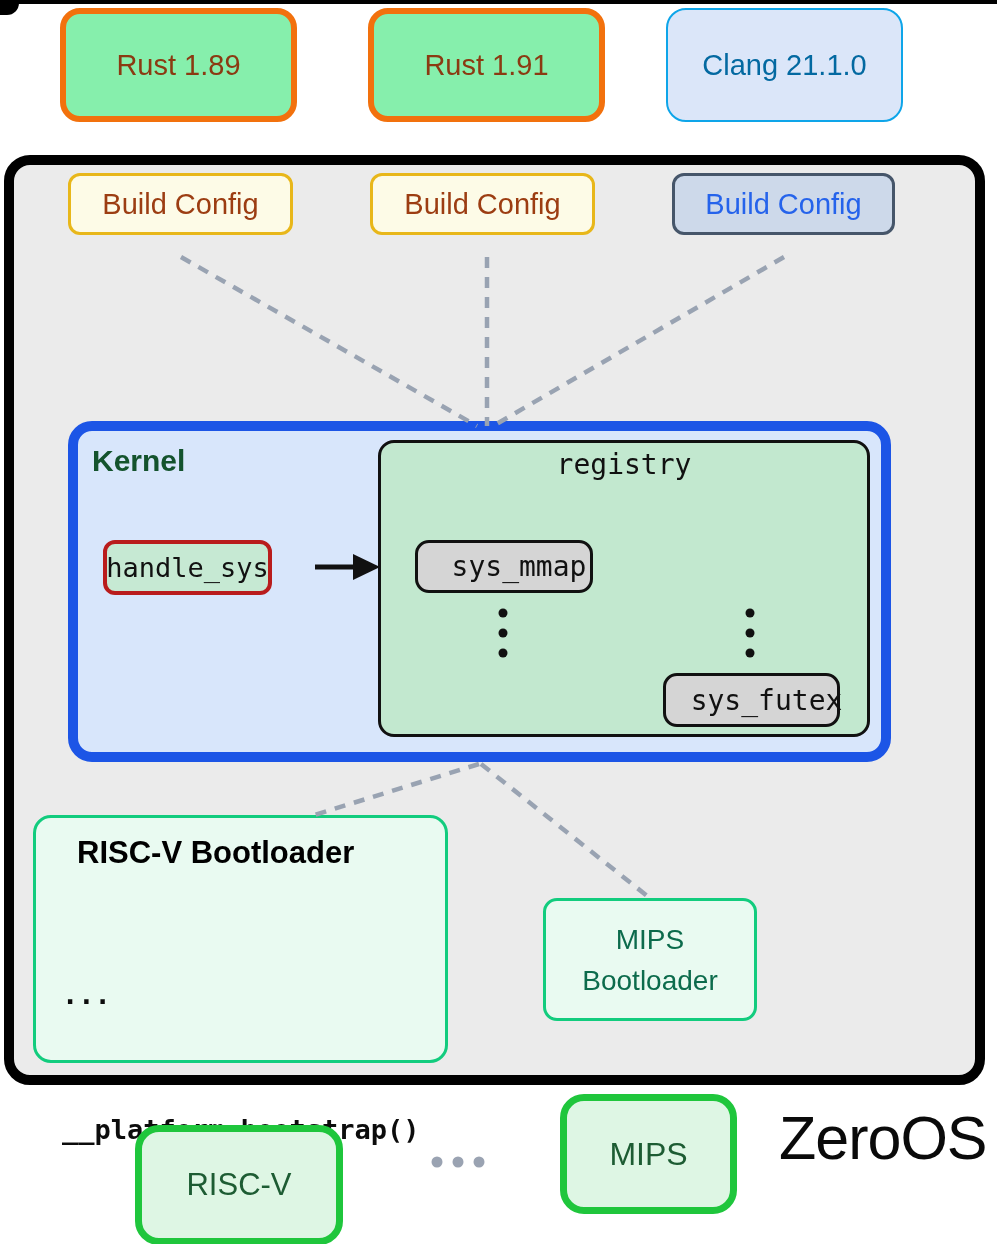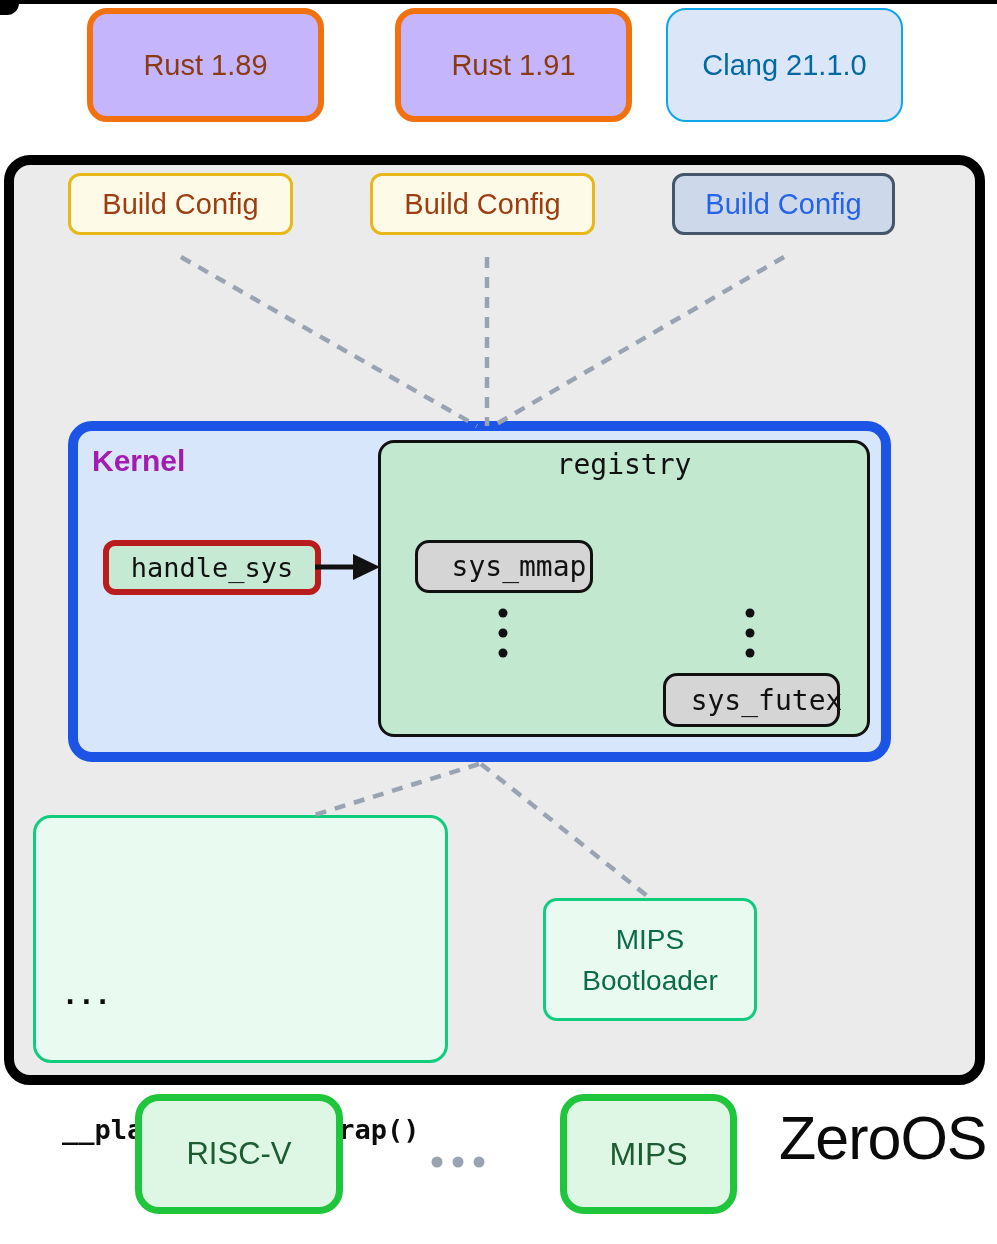--- a/index.html
+++ b/index.html
@@ -10,38 +10,38 @@
   .abs { position:absolute; box-sizing:border-box; }
   .flexc { display:flex; align-items:center; justify-content:center; text-align:center; }
   .mono { font-family:"DejaVu Sans Mono", monospace; }
 
   
   .artifact-bar { left:0; top:0; width:997px; height:4px; background:#000; }
   .artifact-corner { left:0; top:0; width:19px; height:15px; background:#000; border-bottom-right-radius:12px; }
 
   
   .tc { top:8px; width:237px; height:114px; border-radius:20px; font-size:29px; }
-  .tc-rust  { background:#c4b5fd; border:6px solid #f2710d; color:#8b3a12;margin-left:27px; }
+  .tc-rust  { background:#86efac; border:6px solid #f2710d; color:#8b3a12; }
   .tc-clang { background:#dbe6f9; border:2px solid #0ea5e9; color:#0369a1; }
 
   
   .bigbox { left:4px; top:155px; width:981px; height:930px; background:#ebebeb;
             border:10px solid #000; border-radius:26px; }
 
   
   .bc { top:173px; height:62px; border-radius:12px; font-size:29px; }
   .bc-yellow { background:#fdfbe7; border:3px solid #e8b71a; color:#9c3d12; }
   .bc-blue   { background:#cdd9ea; border:3px solid #46566a; color:#2563eb; }
 
   
   .kernel { left:68px; top:421px; width:823px; height:341px; background:#d8e6fb;
             border:10px solid #1c55e6; border-radius:24px; }
-  .kernel-title { left:92px; top:444px; font-size:30px; font-weight:bold; color:#a21caf; }
-  .handle { left:103px; top:540px; width:218px; height:55px; background:#c6e9d3;
-            border:6px solid #b91c1c; border-radius:12px; font-size:27px; color:#111; }
+  .kernel-title { left:92px; top:444px; font-size:30px; font-weight:bold; color:#14532d; }
+  .handle { left:103px; top:540px; width:169px; height:55px; background:#c6e9d3;
+            border:4px solid #b91c1c; border-radius:12px; font-size:27px; color:#111; }
 
   
   .registry { left:378px; top:440px; width:492px; height:297px; background:#c2e8cf;
               border:3px solid #111; border-radius:16px; }
   .registry-title { left:378px; top:446px; width:492px; font-size:28px; line-height:38px;
                     color:#111; text-align:center; }
   .sysbox { background:#d5d5d5; border:3px solid #111; border-radius:14px;
             font-size:28px; color:#111;padding-left:30px; }
   .sys-mmap   { left:415px; top:540px; width:178px; height:53px; }
   .sys-clone  { left:663px; top:540px; width:177px; height:53px; }
@@ -53,21 +53,21 @@
               border:3px solid #12cc7e; border-radius:18px; }
   .bl-title { left:77px; top:835px; font-size:31px; font-weight:800; color:#000; }
   .bl-code  { left:62px; top:882px; font-size:27px; font-weight:bold; line-height:45px; color:#0c0c0c; white-space:pre; }
   .bl-mips  { left:543px; top:898px; width:214px; height:123px; background:#e9faf1;
               border:3px solid #12cc7e; border-radius:14px; flex-direction:column;
               font-size:28px; line-height:41px; color:#0c6b4c; }
 
   
   .plat { top:1094px; height:120px; background:#def6e4; border:7px solid #1fc63c;
           border-radius:24px; color:#1d5c33; }
-  .plat-riscv { left:135px; width:208px; font-size:31px; }
+  .plat-riscv { left:135px; width:208px; font-size:31px;margin-top:31px; }
   .plat-mips  { left:560px; width:177px; font-size:32px; }
   .os-name { left:779px; top:1103px; font-size:61px; font-weight:400; color:#0a0a0a;
              letter-spacing:-1px; white-space:nowrap; }
 
   .overlay { left:0; top:0; width:997px; height:1244px; pointer-events:none; }
 </style>
 </head>
 <body>
 
 <div class="canvas">
@@ -90,20 +90,21 @@
   <div class="abs flexc mono handle">handle_sys</div>
 
   <div class="abs registry"></div>
   <div class="abs mono registry-title">
     <div>registry</div>
   </div>
   <div class="abs flexc mono sysbox sys-mmap">sys_mmap</div>
   <div class="abs flexc mono sysbox sys-futex">sys_futex</div>
 
   <div class="abs bl-riscv"></div>
+  <div class="abs bl-title">RISC-V Bootloader</div>
   <div class="abs mono bl-code">
     <div>...</div>
     <div>__platform_bootstrap()</div>
     <div>__registry_bootstrap()</div>
     
   </div>
 
   <div class="abs flexc bl-mips">
     <div>MIPS</div>
     <div>Bootloader</div>

